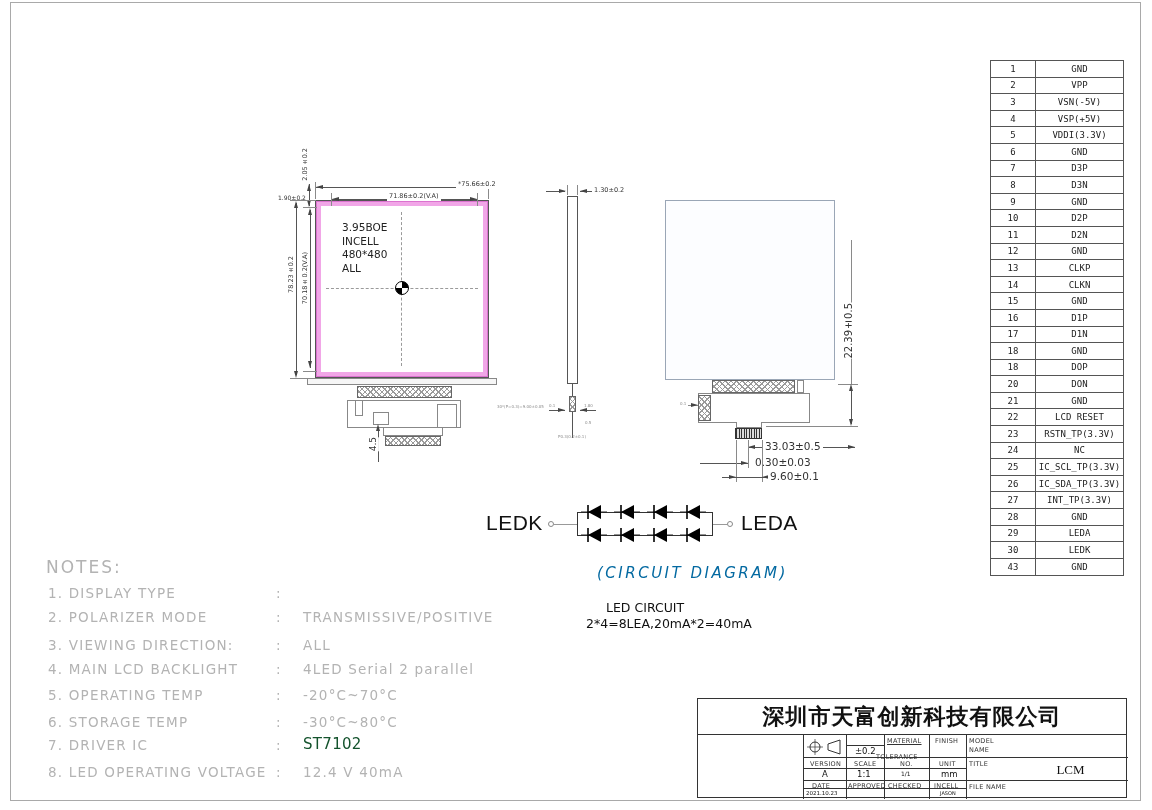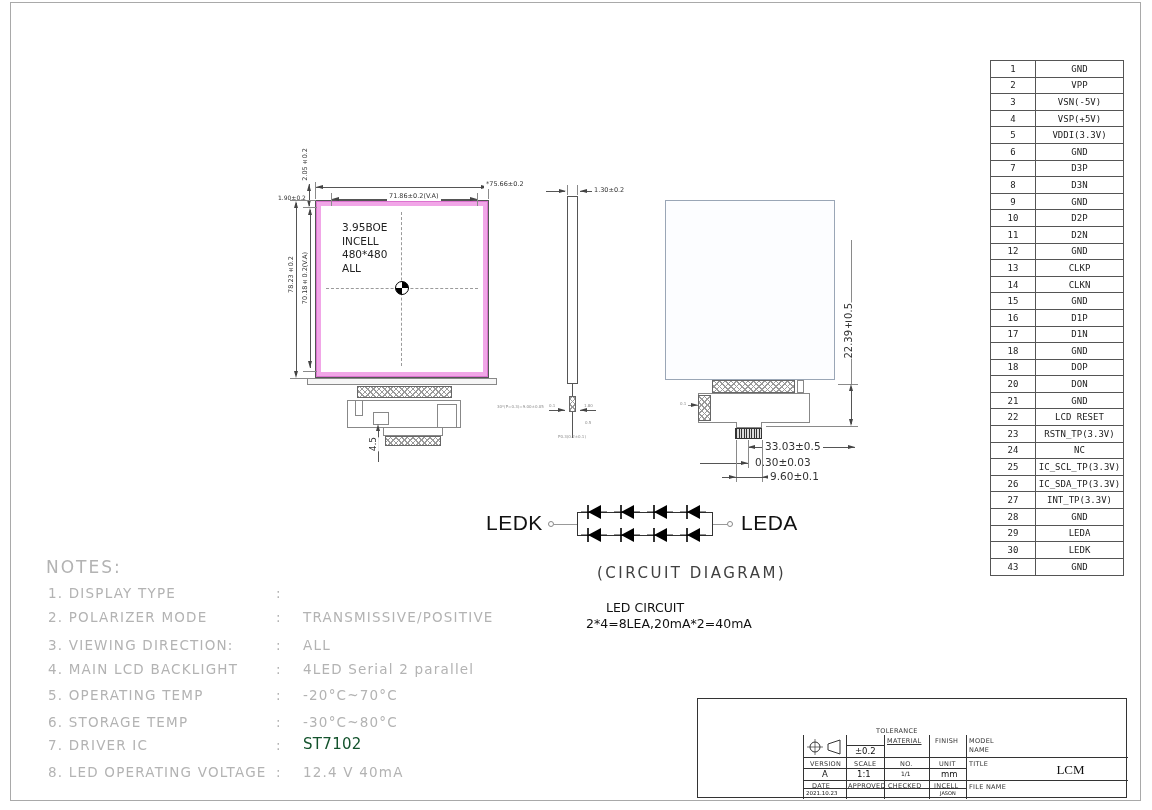--- a/index.html
+++ b/index.html
@@ -37,21 +37,21 @@
   .bezel { position:absolute; left:316px; top:201px; width:172px; height:176px;
            border:5px solid #f1a6e7; outline:1px solid #db72cf; outline-offset:-1px; }
   .cmark { position:absolute; left:395px; top:281px; width:14px; height:14px; border-radius:50%;
            border:1px solid #000; background: conic-gradient(#000 0 25%, #fff 25% 50%, #000 50% 75%, #fff 75%); }
   .panel-text { position:absolute; left:342px; top:221px; font-size:10.5px; line-height:13.5px; color:#222; }
 
   
   .led-label { position:absolute; font-size:21px; color:#111; letter-spacing:0.5px; font-family:"Liberation Sans",sans-serif; }
   .term { position:absolute; width:6px; height:6px; border:1px solid #888; border-radius:50%; background:#fff; }
   .diode { position:absolute; }
-  .cap-gray { position:absolute; font-size:15px; color:#404040; letter-spacing:2.5px; white-space:nowrap; }
+  .cap-gray { position:absolute; font-size:15px; color:#0369a1; letter-spacing:2.5px; white-space:nowrap;font-style:italic; }
   .lc-black { position:absolute; font-size:12.5px; color:#111; white-space:nowrap; }
 
   
   .notes-heading { position:absolute; left:46px; top:557px; font-size:17px; color:#b3b3b3; letter-spacing:2px; }
   .note-row { position:absolute; left:48px; width:560px; height:18px; font-size:13.5px;
               letter-spacing:1.2px; color:#b3b3b3; white-space:nowrap; }
   .note-row .nlab { position:absolute; left:0; }
   .note-row .ncol { position:absolute; left:228px; }
   .note-row .nval { position:absolute; left:255px; }
   .note-row .nval.em { color:#14532d; font-size:15px; letter-spacing:0.3px; top:-2px; }
@@ -104,21 +104,21 @@
     <div class="box" style="left:373px; top:412px; width:16px; height:13px;"></div>
     <div class="box" style="left:437px; top:404px; width:20px; height:24px;"></div>
     <div class="box" style="left:383px; top:427px; width:60px; height:9px;"></div>
     <div class="xhatch" style="left:385px; top:436px; width:56px; height:10px;"></div>
 
     <div class="vl thin" style="left:315px; top:182px; height:17px;"></div>
     <div class="vl thin" style="left:488px; top:182px; height:17px;"></div>
     <div class="hl" style="left:316px; top:187px; width:173px;"></div>
     <div class="ar l" style="left:316px; top:184.5px;"></div>
     <div class="ar r" style="left:481px; top:184.5px;"></div>
-    <div class="dim" style="left:484px; top:181px;">*75.66±0.2</div>
+    <div class="dim" style="left:456px; top:181px;">*75.66±0.2</div>
 
     <div class="vl thin" style="left:331px; top:193px; height:13px;"></div>
     <div class="vl thin" style="left:477px; top:193px; height:13px;"></div>
     <div class="hl" style="left:332px; top:199px; width:145px;"></div>
     <div class="ar l" style="left:332px; top:196.5px;"></div>
     <div class="ar r" style="left:470px; top:196.5px;"></div>
     <div class="dim" style="left:387px; top:193px;">71.86±0.2(V.A)</div>
 
     <div class="vdim" style="left:302px; top:148px;">2.05±0.2</div>
     <div class="vl" style="left:309px; top:184px; height:22px;"></div>
@@ -472,40 +472,41 @@
         <span class="pname">LEDK</span>
       </div>
 
       <div class="pinrow">
         <span class="pno">43</span>
         <span class="pname">GND</span>
       </div>
     </div>
 
   <div class="tblock">
+    <div class="company">深圳市天富创新科技有限公司</div>
 
     <div class="tb-vl" style="left:105px;"></div>
     <div class="tb-vl" style="left:148px;"></div>
     <div class="tb-vl" style="left:186px;"></div>
     <div class="tb-vl" style="left:231px;"></div>
     <div class="tb-vl" style="left:268px;"></div>
     <div class="tb-hl" style="left:105px; top:58px; width:325px;"></div>
     <div class="tb-hl" style="left:105px; top:81px; width:325px;"></div>
     <div class="tb-hl" style="left:148px; top:46px; width:38px;"></div>
     <div class="tb-hl" style="left:105px; top:69px; width:163px;"></div>
     <div class="tb-hl" style="left:105px; top:89px; width:163px;"></div>
 
     <svg style="position:absolute; left:108px; top:39px;" width="38" height="18">
       <circle cx="9" cy="9" r="5" fill="none" stroke="#333" stroke-width="1"></circle>
       <line x1="1" y1="9" x2="17" y2="9" stroke="#333" stroke-width="0.7"></line>
       <line x1="9" y1="1" x2="9" y2="17" stroke="#333" stroke-width="0.7"></line>
       <polygon points="22,6 34,2 34,16 22,12" fill="none" stroke="#333" stroke-width="1"></polygon>
     </svg>
 
-    <div class="tb-lab" style="left:150px; top:28px;padding-left:28px;">TOLERANCE</div>
+    <div class="tb-lab" style="left:150px; top:54px;padding-left:28px;">TOLERANCE</div>
     <div class="tb-val" style="left:157px; top:47px;">±0.2</div>
     <div class="tb-lab" style="left:189px; top:38px;text-decoration:underline;">MATERIAL</div>
     <div class="tb-lab" style="left:237px; top:38px;">FINISH</div>
     <div class="tb-lab" style="left:271px; top:38px; width:30px; white-space:normal; line-height:1.4;">MODEL NAME</div>
 
     <div class="tb-lab" style="left:112px; top:61px;">VERSION</div>
     <div class="tb-val" style="left:124px; top:70px;">A</div>
     <div class="tb-lab" style="left:156px; top:61px;">SCALE</div>
     <div class="tb-val" style="left:159px; top:70px;">1:1</div>
     <div class="tb-lab" style="left:202px; top:61px;">NO.</div>

